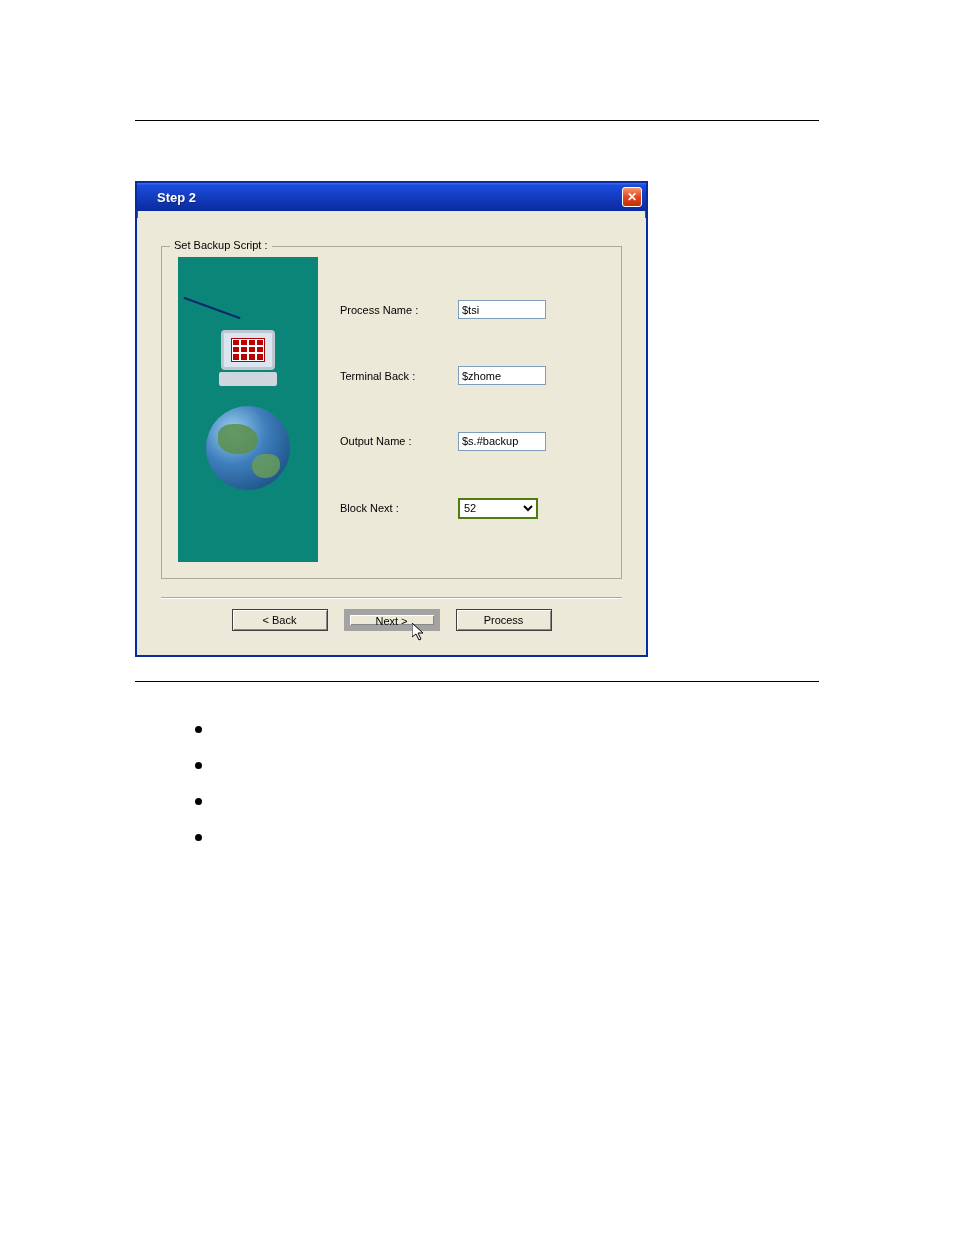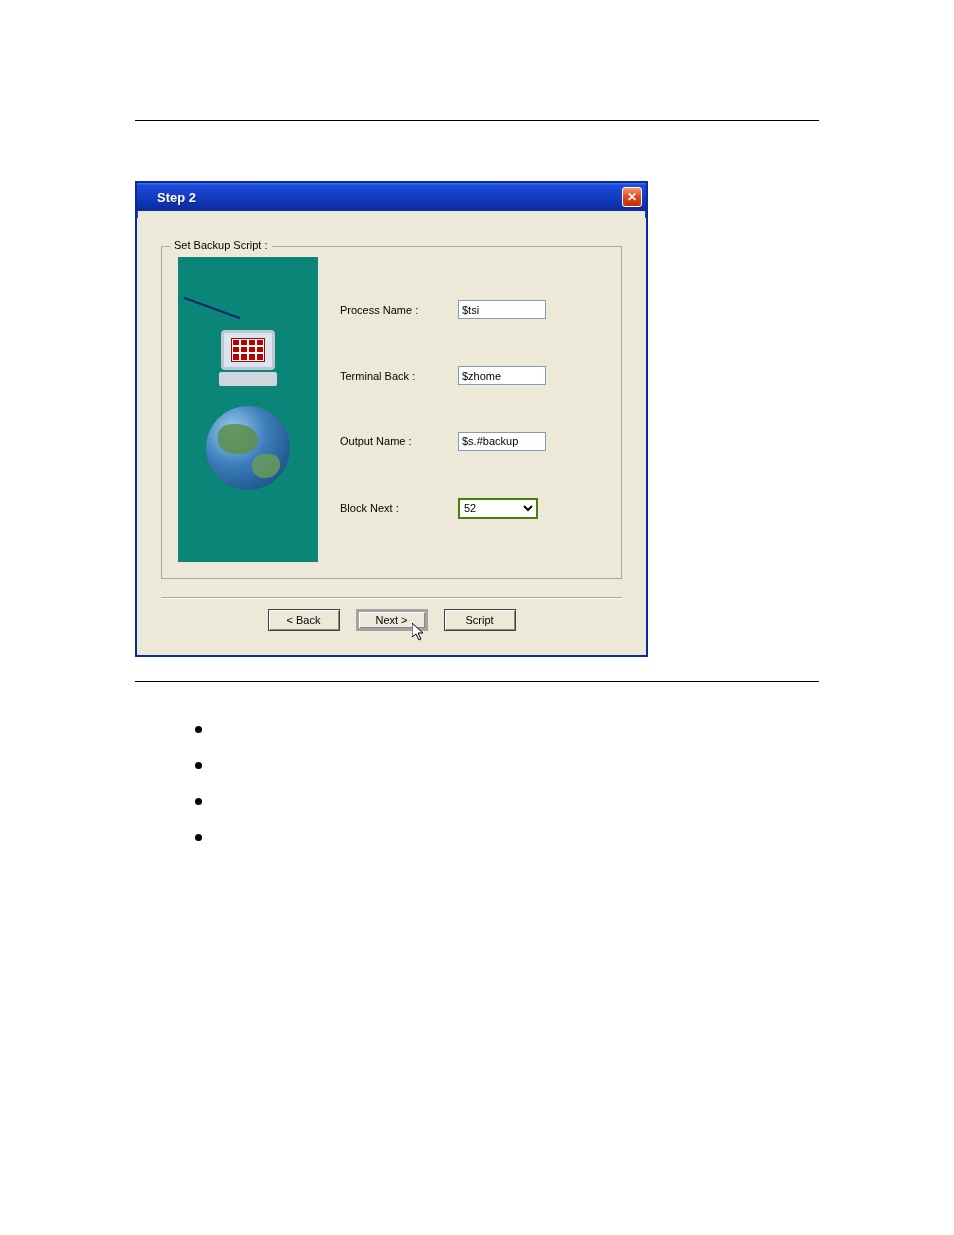--- a/index.html
+++ b/index.html
@@ -208,31 +208,31 @@
       border-bottom: 1px solid #fff;
     }
     .button-row {
       display: flex;
       justify-content: center;
       gap: 16px;
       padding: 0 0 16px 0;
       position: relative;
     }
     .win-button {
-      width: 72px;
+      width: 96px;
       height: 22px;
       font-size: 11px;
       font-family: Tahoma, Arial, sans-serif;
       background: #ece9d8;
       border: 1px solid #404040;
       box-shadow: 1px 1px 0 #fff inset, -1px -1px 0 #888 inset;
       cursor: pointer;
     }
     .win-button.default-btn {
-      border: 3px solid #a3a3a3;
+      border: 6px solid #a3a3a3;
     }
     .cursor {
       position: absolute;
       left: 50%;
       top: 14px;
       margin-left: 20px;
       pointer-events: none;
     }
     .lower-rule {
       margin: 24px 0 0 0;
@@ -324,21 +324,21 @@
               </div>
             </div>
           </div>
         </div>
 
         <hr class="dialog-separator">
 
         <div class="button-row">
           <button class="win-button">&lt; Back</button>
           <button class="win-button default-btn">Next &gt;</button>
-          <button class="win-button">Script</button>
+          <button class="win-button">Process</button>
           <svg class="cursor" width="16" height="20" viewBox="0 0 16 20">
             <path d="M0 0 L0 14 L4 11 L7 17 L9 16 L6 10 L11 10 Z" fill="#fff" stroke="#000" stroke-width="1"></path>
           </svg>
         </div>
       </div>
     </div>
   </div>
 
   <hr class="lower-rule">
 

